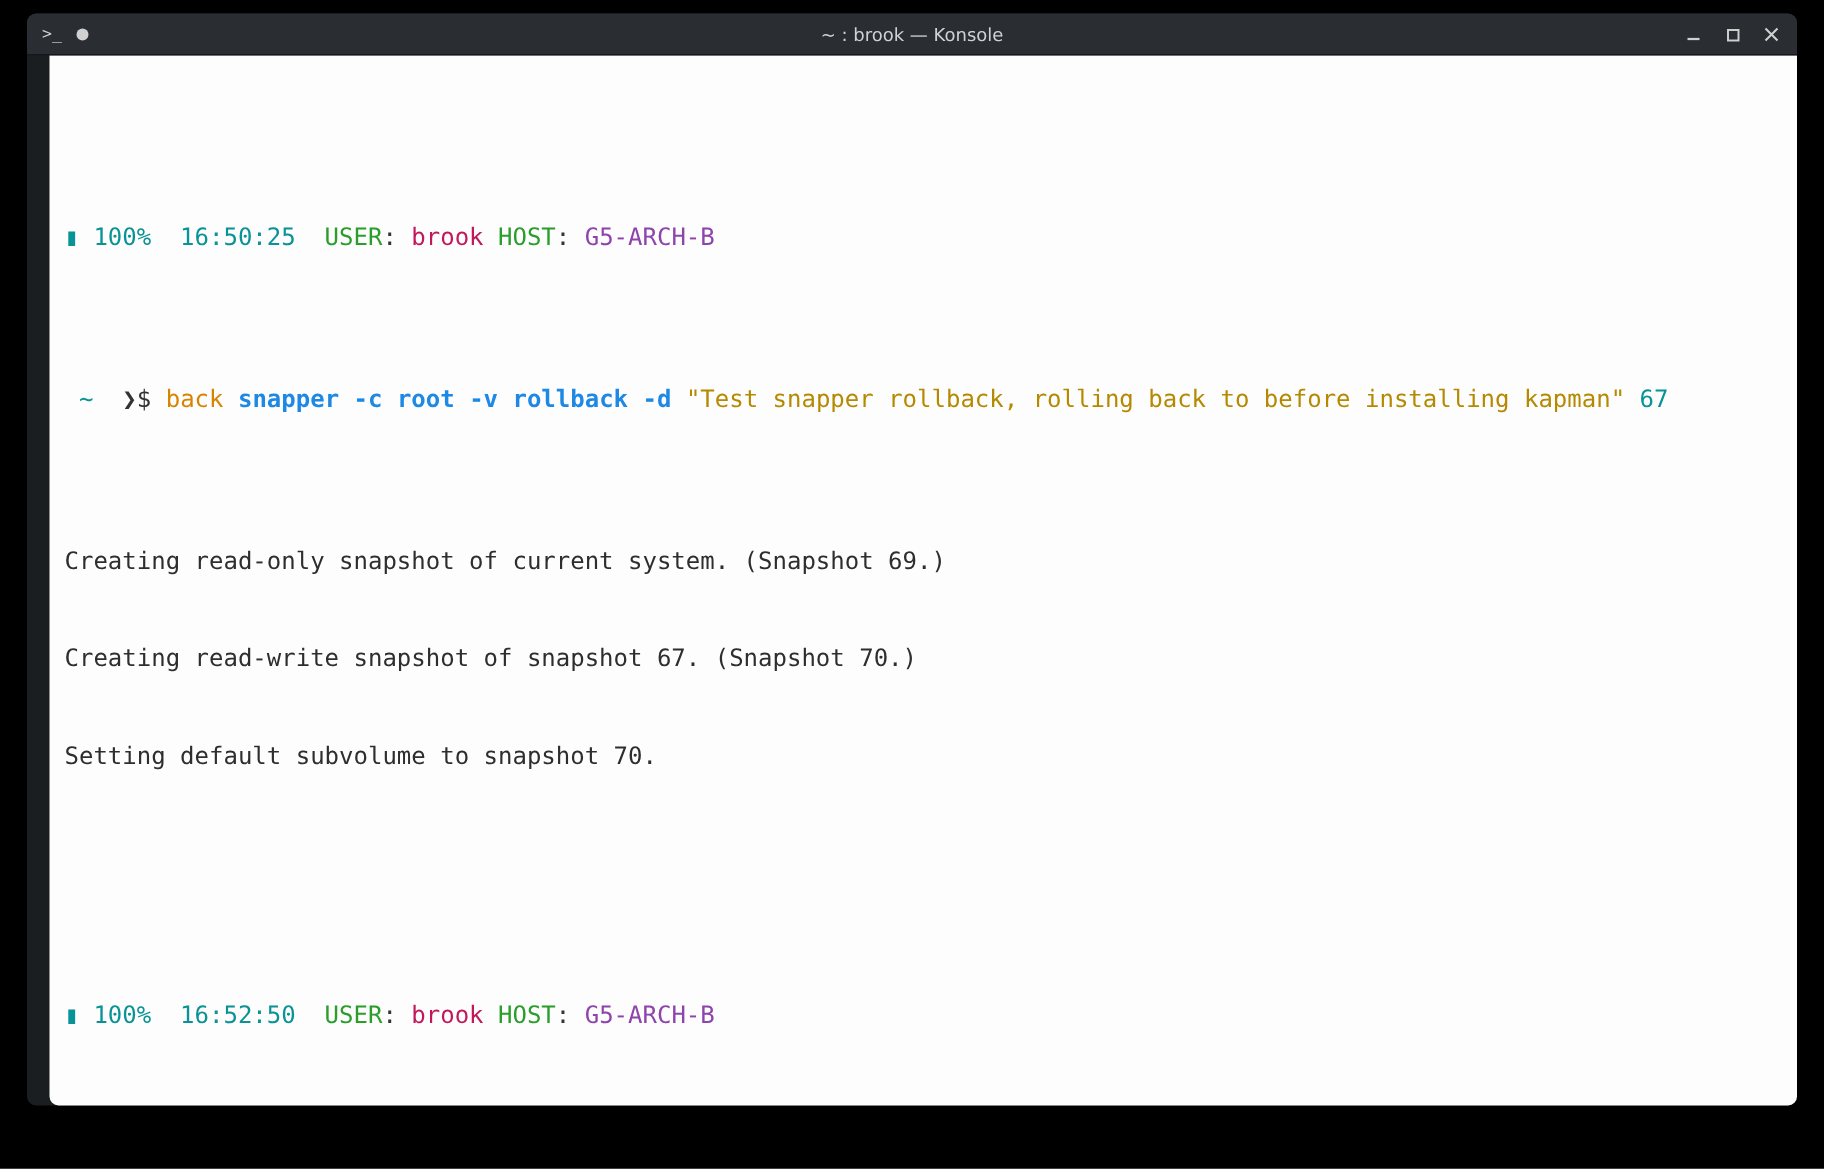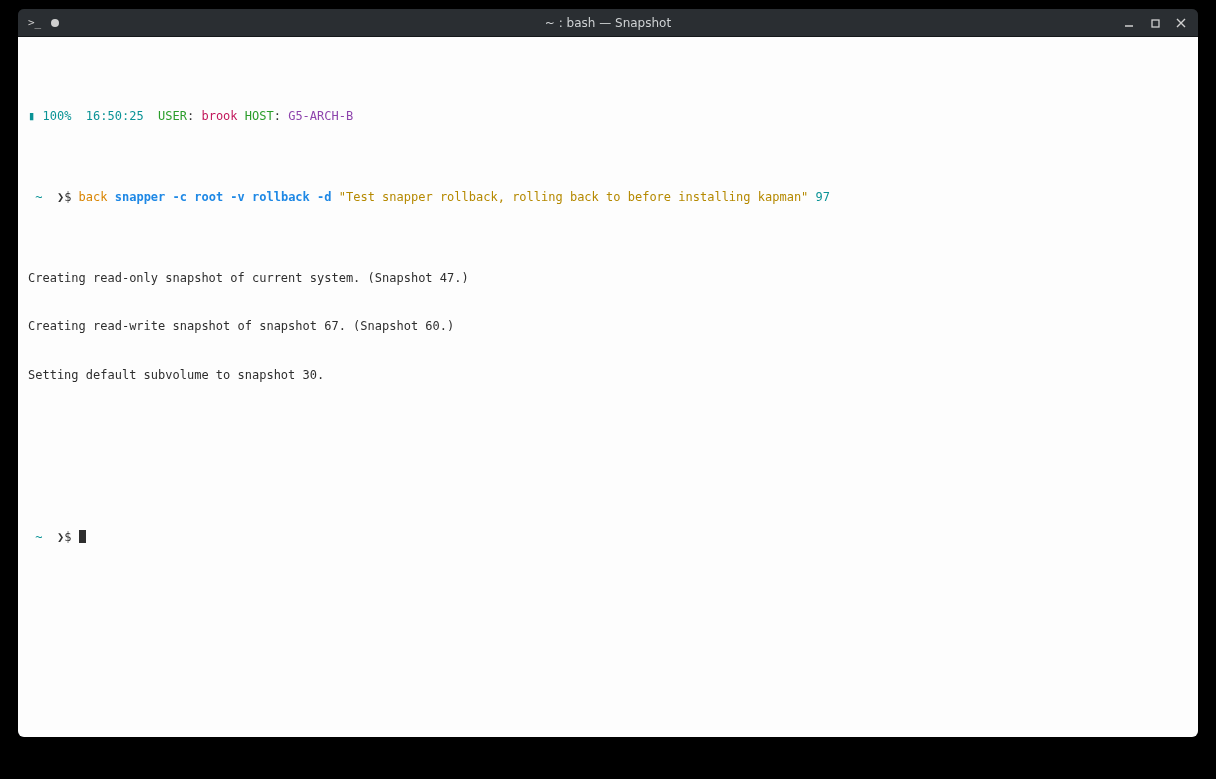--- a/index.html
+++ b/index.html
@@ -36,27 +36,28 @@
   .dot { width:8px; height:8px; border-radius:50%; background:#d0d0d0; display:inline-block; }
   .title-text { position:absolute; left:0; right:0; text-align:center; pointer-events:none; }
   .win-controls { position:absolute; right:6px; top:0; height:28px; display:flex; align-items:center; gap:4px; }
   .win-btn { width:22px; height:22px; display:flex; align-items:center; justify-content:center; color:#d0d0d0; cursor:pointer; border-radius:3px; }
 
   
   .terminal {
     flex: 1;
     background: #fdfdfd;
     color: #2e2e2e;
-    font-size: 12px;
+    font-size: 16px;
     line-height: 1.35;
-    padding: 6px 10px;
+    padding: 24px 10px;
     border-bottom-left-radius:6px;
     border-bottom-right-radius:6px;
     white-space: pre;
     overflow: hidden;
+    margin-left: 15px;
   }
   .line { display:block; min-height: 1.3em; }
 
   
   .batt-ico  { color:#0a9396; }
   .teal      { color:#0a9396; }
   .green     { color:#2a9d2a; }
   .magenta   { color:#c2185b; }
   .violet    { color:#8e44ad; }
   .gray      { color:#333; }
@@ -76,21 +77,21 @@
 </head>
 <body>
 
 <div class="window">
 
   <div class="titlebar">
     <div class="tab-indicator">
       <span class="tab-icon">&gt;_</span>
       <span class="dot"></span>
     </div>
-    <div class="title-text">~ : bash — Snapshot</div>
+    <div class="title-text">~ : brook — Konsole</div>
     <div class="win-controls">
       <div class="win-btn">
         <svg width="10" height="10" viewBox="0 0 10 10">
             <path d="M1 8 h8" stroke="#d0d0d0" stroke-width="1.5"></path>
           </svg>
       </div>
       <div class="win-btn">
         <svg width="9" height="9" viewBox="0 0 9 9">
             <rect x="1" y="1" width="7" height="7" fill="none" stroke="#d0d0d0" stroke-width="1.3"></rect>
           </svg>
@@ -102,27 +103,28 @@
       </div>
     </div>
   </div>
 
   <div class="terminal">
 
     
     <span class="line"><span class="batt-ico">▮</span> <span class="teal">100%</span>  <span class="teal">16:50:25</span>  <span class="green">USER</span><span class="gray">: </span><span class="magenta">brook</span> <span class="green">HOST</span><span class="gray">: </span><span class="violet">G5-ARCH-B</span></span>
 
     
-    <span class="line"> <span class="teal">~</span>  <span class="gray">❯$</span> <span class="orange">back</span> <span class="blue">snapper -c root -v rollback -d</span> <span class="yellowstr">"Test snapper rollback, rolling back to before installing kapman"</span> <span class="teal">97</span></span>
+    <span class="line"> <span class="teal">~</span>  <span class="gray">❯$</span> <span class="orange">back</span> <span class="blue">snapper -c root -v rollback -d</span> <span class="yellowstr">"Test snapper rollback, rolling back to before installing kapman"</span> <span class="teal">67</span></span>
 
     
-    <span class="line">Creating read-only snapshot of current system. (Snapshot 47.)</span>
-    <span class="line">Creating read-write snapshot of snapshot 67. (Snapshot 60.)</span>
-    <span class="line">Setting default subvolume to snapshot 30.</span>
+    <span class="line">Creating read-only snapshot of current system. (Snapshot 69.)</span>
+    <span class="line">Creating read-write snapshot of snapshot 67. (Snapshot 70.)</span>
+    <span class="line">Setting default subvolume to snapshot 70.</span>
     <span class="line"> </span>
 
     
+    <span class="line"><span class="batt-ico">▮</span> <span class="teal">100%</span>  <span class="teal">16:52:50</span>  <span class="green">USER</span><span class="gray">: </span><span class="magenta">brook</span> <span class="green">HOST</span><span class="gray">: </span><span class="violet">G5-ARCH-B</span></span>
 
     
     <span class="line"> <span class="teal">~</span>  <span class="gray">❯$</span> <span class="cursor"></span></span>
 
   </div>
 </div>
 
 </body></html>

